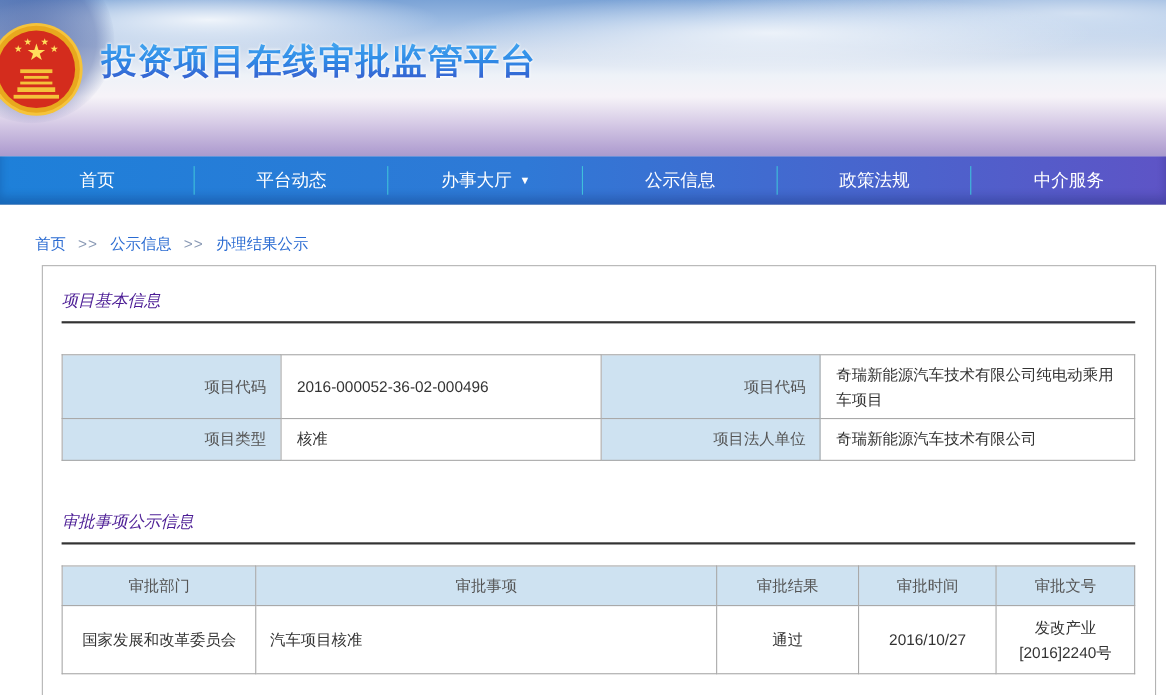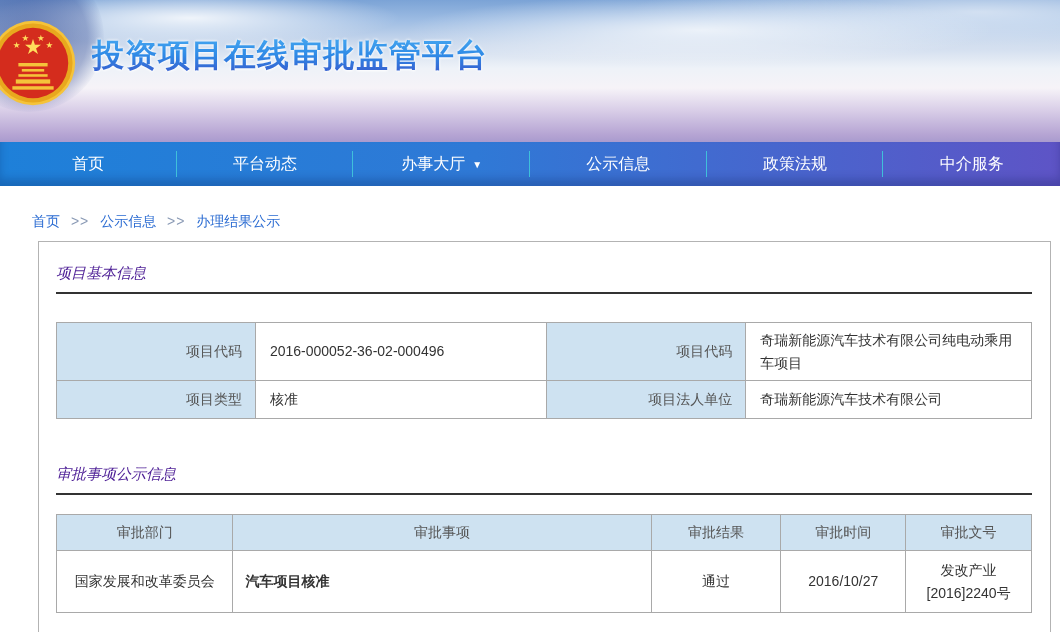--- a/index.html
+++ b/index.html
@@ -64,21 +64,21 @@
 
   .info-table .label-cell{ background:#cee2f1; color:#555; text-align:right; padding:6px 13px 6px 6px; }
   .info-table .value-cell{ color:#333; text-align:left; padding:6px 10px 6px 14px; }
   .info-table .row-tall{ height:58px; }
   .info-table .row-short{ height:38px; }
   .col-label{ width:20.4%; } .col-value1{ width:29.9%; } .col-value2{ width:29.3%; }
 
   .approval-table th{ background:#cee2f1; color:#555; font-weight:normal; height:36px; text-align:center; padding:4px; }
   .approval-table td{ color:#333; text-align:center; padding:6px 8px; }
   .approval-table .data-row{ height:62px; }
-  .approval-table .item-cell{ text-align:left; padding-left:12px;font-weight:bold; }
+  .approval-table .item-cell{ text-align:left; padding-left:12px; }
   .ac-dept{ width:18.1%; } .ac-item{ width:42.9%; } .ac-result{ width:13.3%; }
   .ac-date{ width:12.8%; } .ac-doc{ width:12.9%; }
 </style>
 </head>
 <body>
 
 <header class="site-header">
   <div class="globe-shade"></div>
   <svg class="emblem" viewBox="0 0 100 100">
     <circle cx="50" cy="50" r="49" fill="#f5c33a"></circle>

